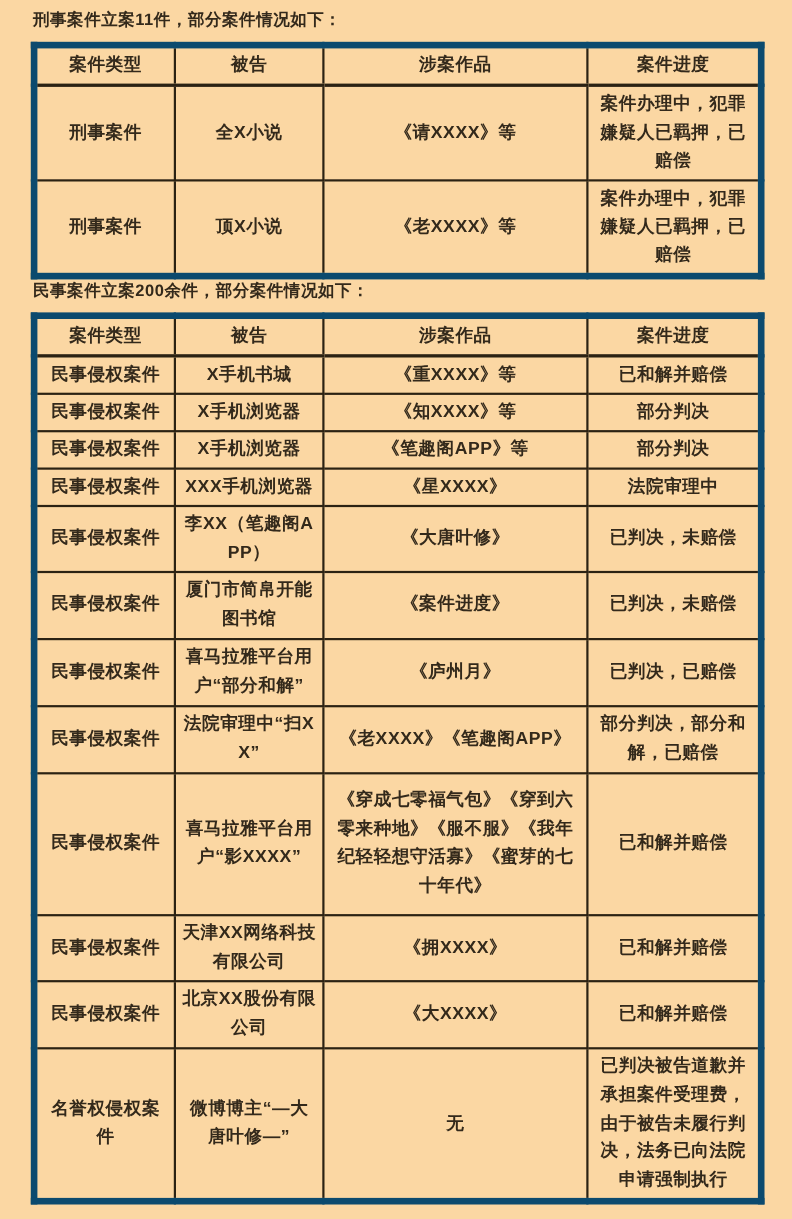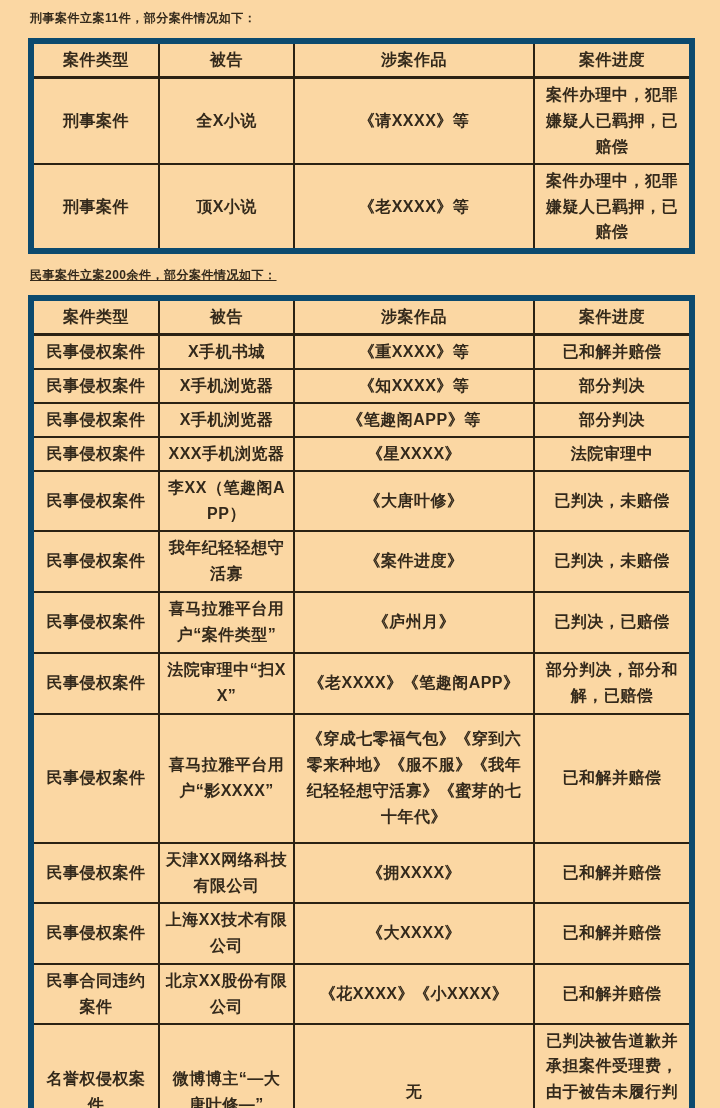--- a/index.html
+++ b/index.html
@@ -12,28 +12,26 @@
     background: #fbd7a3;
     font-family: "Liberation Sans", "DejaVu Sans", sans-serif;
     color: #33291b;
     overflow: hidden;
   }
   .page {
     padding: 8px 29px 0 28px;
   }
   .intro {
     margin: 0 0 9px 2px;
-    font-size: 12px;
+    font-size: 15px;
     font-weight: bold;
     line-height: 21px;
     letter-spacing: 0.5px;
   }
   .intro-civil {
-    margin-top: 11px;
-    text-decoration: underline;
   }
   table.case-table {
     border-collapse: collapse;
     table-layout: fixed;
     width: 661px;
     background: transparent;
   }
   table.case-table td {
     border: 2px solid #2b2213;
     text-align: center;
@@ -133,27 +131,27 @@
         <td>法院审理中</td>
       </tr>
       <tr style="height:59px">
         <td>民事侵权案件</td>
         <td>李XX（笔趣阁APP）</td>
         <td>《大唐叶修》</td>
         <td>已判决，未赔偿</td>
       </tr>
       <tr style="height:61px">
         <td>民事侵权案件</td>
-        <td>我年纪轻轻想守活寡</td>
+        <td>厦门市简帛开能图书馆</td>
         <td>《案件进度》</td>
         <td>已判决，未赔偿</td>
       </tr>
       <tr style="height:61px">
         <td>民事侵权案件</td>
-        <td>喜马拉雅平台用户“案件类型”</td>
+        <td>喜马拉雅平台用户“部分和解”</td>
         <td>《庐州月》</td>
         <td>已判决，已赔偿</td>
       </tr>
       <tr style="height:61px">
         <td>民事侵权案件</td>
         <td>法院审理中“扫XX”</td>
         <td>《老XXXX》《笔趣阁APP》</td>
         <td>部分判决，部分和解，已赔偿</td>
       </tr>
       <tr style="height:129px">
@@ -163,28 +161,22 @@
         <td>已和解并赔偿</td>
       </tr>
       <tr style="height:60px">
         <td>民事侵权案件</td>
         <td>天津XX网络科技有限公司</td>
         <td>《拥XXXX》</td>
         <td>已和解并赔偿</td>
       </tr>
       <tr style="height:61px">
         <td>民事侵权案件</td>
-        <td>上海XX技术有限公司</td>
+        <td>北京XX股份有限公司</td>
         <td>《大XXXX》</td>
-        <td>已和解并赔偿</td>
-      </tr>
-      <tr style="height:57px">
-        <td>民事合同违约案件</td>
-        <td>北京XX股份有限公司</td>
-        <td>《花XXXX》《小XXXX》</td>
         <td>已和解并赔偿</td>
       </tr>
       <tr style="height:91px">
         <td>名誉权侵权案件</td>
         <td>微博博主“—大唐叶修—”</td>
         <td>无</td>
         <td class="progress-long">已判决被告道歉并承担案件受理费，由于被告未履行判决，法务已向法院申请强制执行</td>
       </tr>
     </tbody>
   </table>

